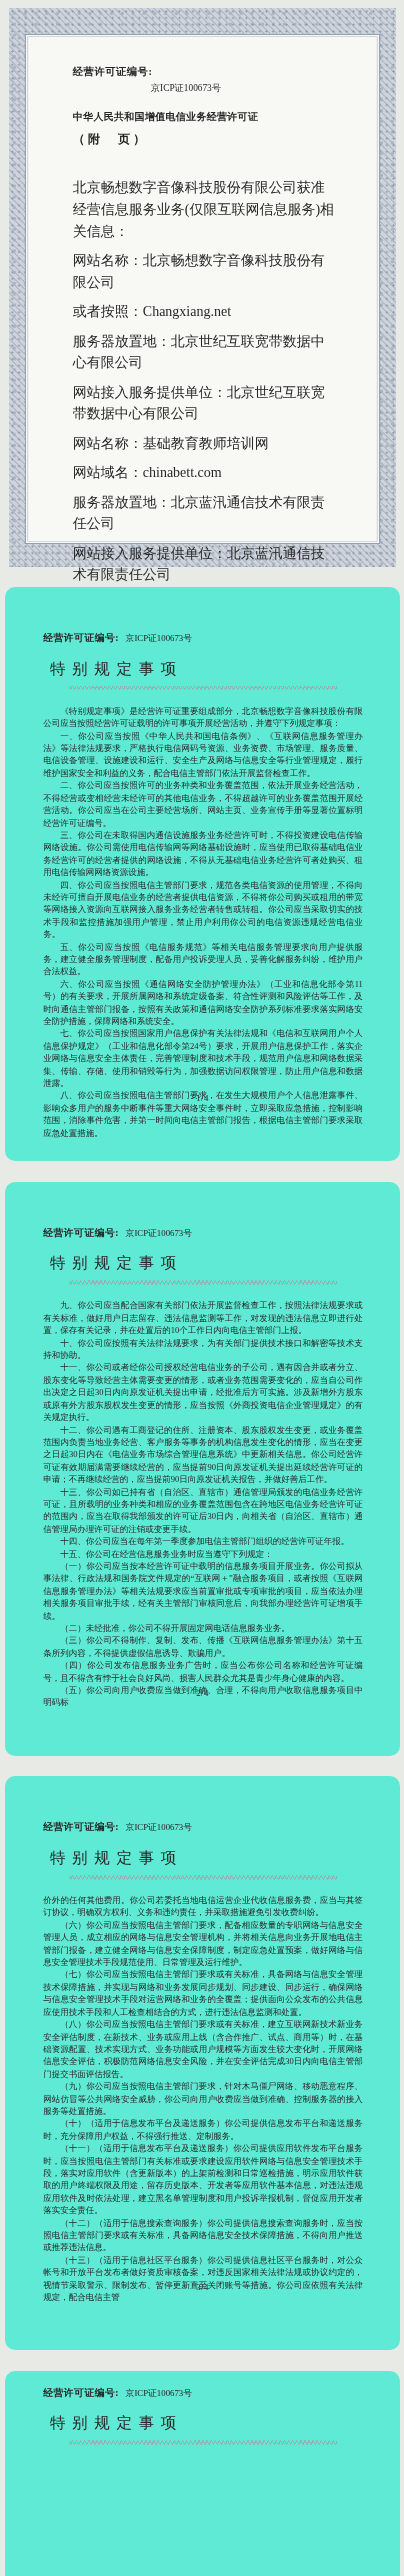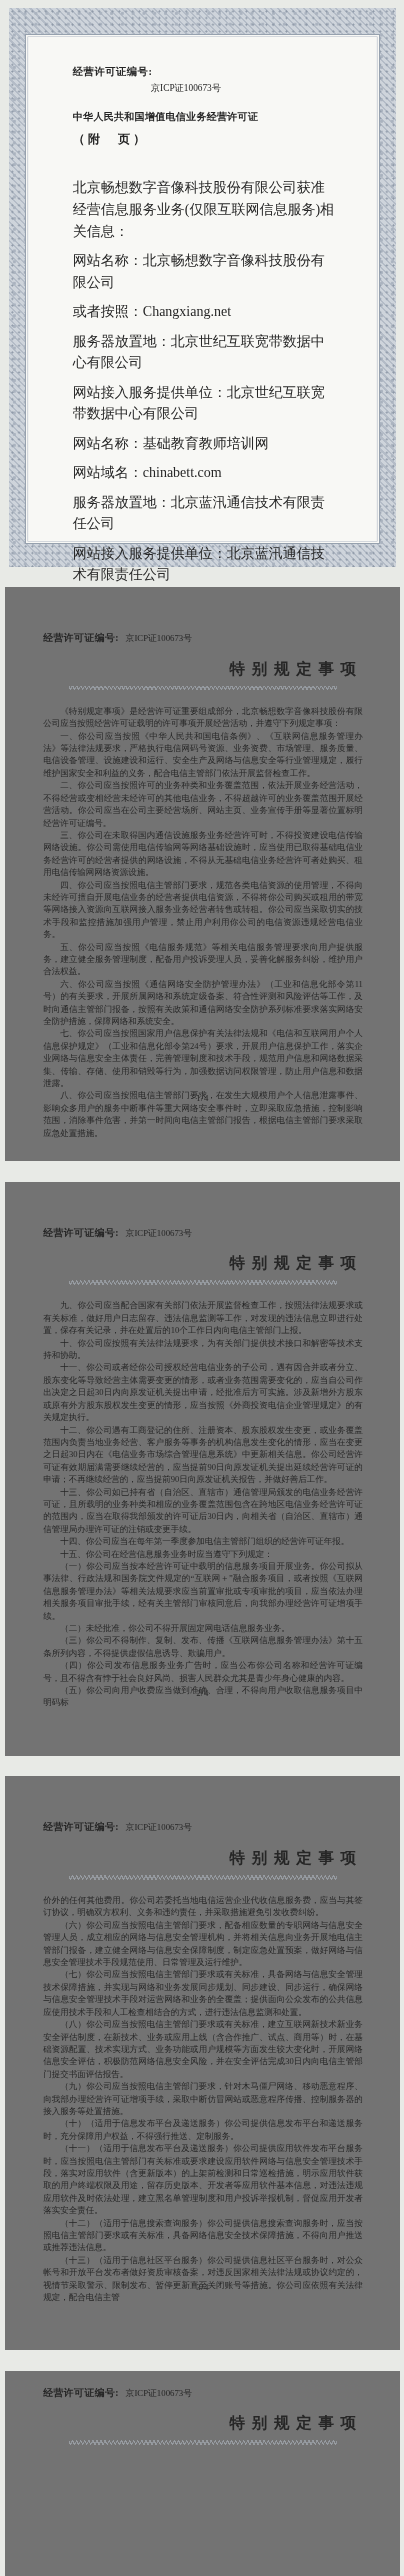--- a/index.html
+++ b/index.html
@@ -31,28 +31,28 @@
   }
   .lic-header-label { font-size: 10.3px; font-weight: bold; letter-spacing: 0.5px; }
   .lic-header-value { font-size: 9.3px; margin: 3.1px 0 0 78px; }
   .lic-title { text-align: left; font-size: 10px; font-weight: bold; margin: 15.5px 0 0; letter-spacing: 0.3px; }
   .lic-subtitle { font-size: 12px; font-weight: bold; margin: 7.2px 0 0; letter-spacing: 3.1px; }
   .lic-body { margin-top: 29px; font-size: 14px; }
   .lic-body p { margin: 0 0 7.7px 0; line-height: 1.55; }
 
   
   .sp {
-    position: relative; background: #737373;
+    position: relative; background: #5eead4;
     height: 574px; margin: 0 5.2px 20.6px;
-    padding: 45px 37px 0 38px; box-sizing: border-box;
+    padding: 45px 37px 0 38px; box-sizing: border-box; border-radius: 10px;
   }
   .sp-header { font-size: 9.8px; }
   .sp-header .lbl { font-weight: bold; letter-spacing: 0.5px; }
   .sp-header .val { font-size: 8.8px; margin-left: 4.1px; }
-  .sp-title { text-align: right; font-size: 15.5px; font-weight: bold; letter-spacing: 6.7px; margin: 13.4px 0 6.2px; text-indent: 6.7px; }
+  .sp-title { text-align: left; font-size: 15.5px; font-weight: normal; letter-spacing: 6.7px; margin: 13.4px 0 6.2px; text-indent: 6.7px; }
   .sp-rule {
     height: 4.6px; width: 84%; margin: 0 auto; opacity: 0.75;
     background:
       repeating-linear-gradient(62deg, rgba(0,0,0,0) 0 1px, #a3a9b0 1px 2.1px, rgba(0,0,0,0) 2.1px 3.6px),
       repeating-linear-gradient(-62deg, rgba(0,0,0,0) 0 1px, #9aa1a9 1px 2.1px, rgba(0,0,0,0) 2.1px 3.6px);
   }
   .sp-body { margin-top: 14.4px; font-size: 8.5px; line-height: 12.4px; text-align: justify; }
   .sp-body p { margin: 0; text-indent: 2em; }
   .sp.continued .sp-body p:first-child { text-indent: 0; }
   .sp-pagenum { position: absolute; bottom: 58px; left: 0; right: 0; text-align: center; font-size: 8.8px; letter-spacing: 0.5px; }
@@ -140,21 +140,21 @@
       <span class="lbl">经营许可证编号:</span>
       <span class="val">京ICP证100673号</span>
     </div>
     <h2 class="sp-title">特别规定事项</h2>
     <div class="sp-rule"></div>
     <div class="sp-body">
         <p>价外的任何其他费用。你公司若委托当地电信运营企业代收信息服务费，应当与其签订协议，明确双方权利、义务和违约责任，并采取措施避免引发收费纠纷。</p>
         <p>（六）你公司应当按照电信主管部门要求，配备相应数量的专职网络与信息安全管理人员，成立相应的网络与信息安全管理机构，并将相关信息向业务开展地电信主管部门报备，建立健全网络与信息安全保障制度，制定应急处置预案，做好网络与信息安全管理技术手段规范使用、日常管理及运行维护。</p>
         <p>（七）你公司应当按照电信主管部门要求或有关标准，具备网络与信息安全管理技术保障措施，并实现与网络和业务发展同步规划、同步建设、同步运行，确保网络与信息安全管理技术手段对运营网络和业务的全覆盖；提供面向公众发布的公共信息应使用技术手段和人工检查相结合的方式，进行违法信息监测和处置。</p>
         <p>（八）你公司应当按照电信主管部门要求或有关标准，建立互联网新技术新业务安全评估制度，在新技术、业务或应用上线（含合作推广、试点、商用等）时，在基础资源配置、技术实现方式、业务功能或用户规模等方面发生较大变化时，开展网络信息安全评估，积极防范网络信息安全风险，并在安全评估完成30日内向电信主管部门提交书面评估报告。</p>
-        <p>（九）你公司应当按照电信主管部门要求，针对木马僵尸网络、移动恶意程序、向我部办理经营许可证增项手续，采取中断仿冒网站或恶意程序传播、控制服务器的接入服务等处置措施。</p>
+        <p>（九）你公司应当按照电信主管部门要求，针对木马僵尸网络、移动恶意程序、网站仿冒等公共网络安全威胁，你公司向用户收费应当做到准确、控制服务器的接入服务等处置措施。</p>
         <p>（十）（适用于信息发布平台及递送服务）你公司提供信息发布平台和递送服务时，充分保障用户权益，不得强行推送、定制服务。</p>
         <p>（十一）（适用于信息发布平台及递送服务）你公司提供应用软件发布平台服务时，应当按照电信主管部门有关标准或要求建设应用软件网络与信息安全管理技术手段，落实对应用软件（含更新版本）的上架前检测和日常巡检措施，明示应用软件获取的用户终端权限及用途，留存历史版本、开发者等应用软件基本信息，对违法违规应用软件及时依法处理，建立黑名单管理制度和用户投诉举报机制，督促应用开发者落实安全责任。</p>
         <p>（十二）（适用于信息搜索查询服务）你公司提供信息搜索查询服务时，应当按照电信主管部门要求或有关标准，具备网络信息安全技术保障措施，不得向用户推送或推荐违法信息。</p>
         <p>（十三）（适用于信息社区平台服务）你公司提供信息社区平台服务时，对公众帐号和开放平台发布者做好资质审核备案，对违反国家相关法律法规或协议约定的，视情节采取警示、限制发布、暂停更新直至关闭账号等措施。你公司应依照有关法律规定，配合电信主管</p>
       </div>
     <div class="sp-pagenum">3/4</div>
   </section>
 
   <section class="sp continued last">
     <div class="sp-header">

